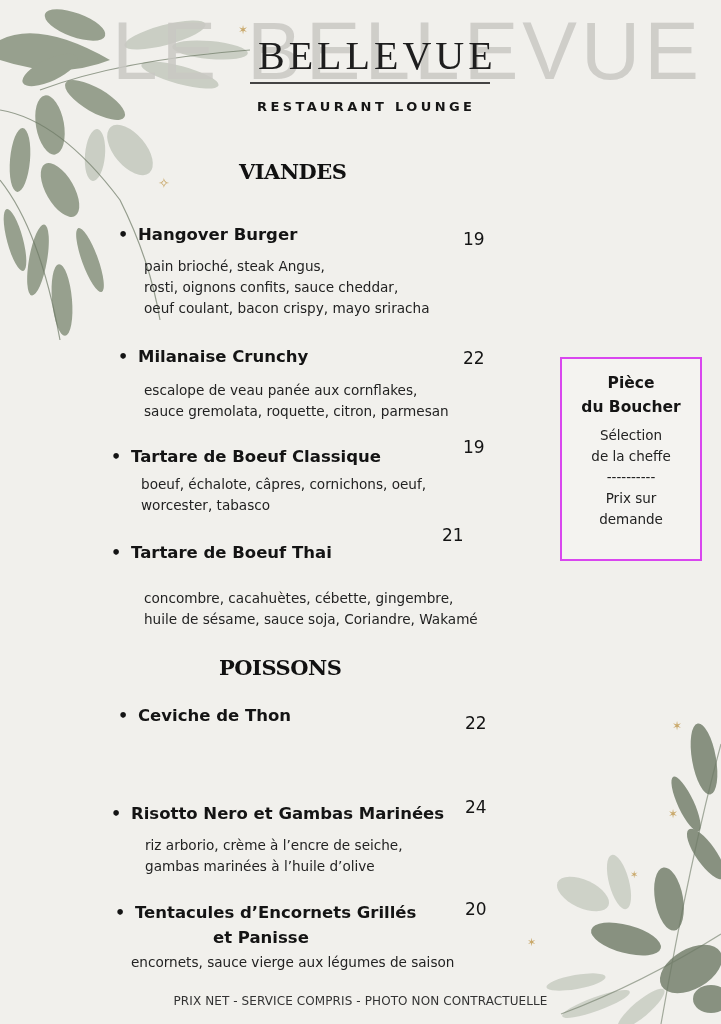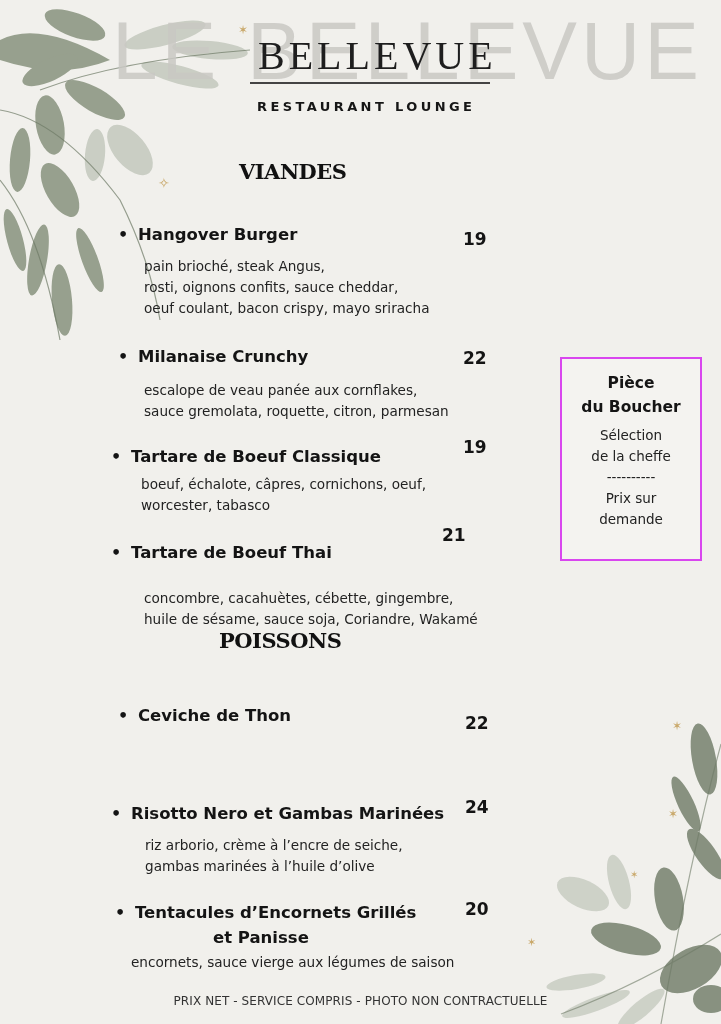--- a/index.html
+++ b/index.html
@@ -55,21 +55,21 @@
       display: flex; align-items: baseline;
     }
     .bullet { display: inline-block; width: 20px; font-size: 16px; }
     .dish-desc {
       font-family: "DejaVu Sans", sans-serif;
       font-size: 13.6px; color: #222; line-height: 21px;
       white-space: nowrap;
     }
     .price {
       position: absolute;
-      font-family: "DejaVu Sans", sans-serif; font-weight: bold;
+      font-family: "DejaVu Sans", sans-serif; font-weight: normal;
       font-size: 17px; color: #141414;
     }
 
     .special-box {
       position: absolute; left: 560px; top: 357px; width: 142px; height: 204px;
       border: 2px solid #d946ef; box-sizing: border-box;
       text-align: center; background: #f4f3f0;
     }
     .special-title {
       font-family: "DejaVu Sans", sans-serif; font-weight: bold;
@@ -201,21 +201,21 @@
         <span class="bullet">•</span>
         <span>Tartare de Boeuf Thai</span>
       </div>
     <div class="dish-desc" style="margin:26px 0 0 33px;">
       <div>concombre, cacahuètes, cébette, gingembre,</div>
       <div>huile de sésame, sauce soja, Coriandre, Wakamé</div>
     </div>
   </div>
   <div class="price" style="left:442px;top:525px;">21</div>
 
-  <div class="section-title" style="left:219px;top:628px;">POISSONS</div>
+  <div class="section-title" style="left:219px;top:655px;">POISSONS</div>
 
   <div class="dish" style="left:118px;top:706px;">
     <div class="dish-name">
         <span class="bullet">•</span>
         <span>Ceviche de Thon</span>
       </div>
   </div>
   <div class="price" style="left:465px;top:713px;">22</div>
 
   <div class="dish" style="left:111px;top:804px;">

